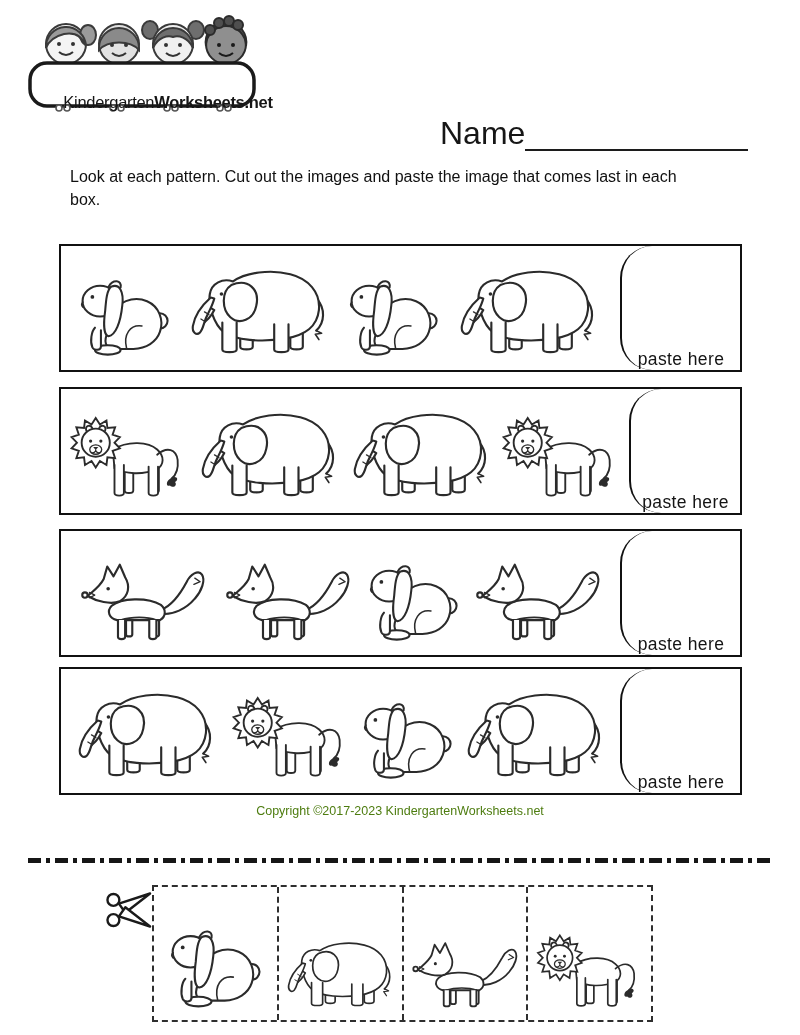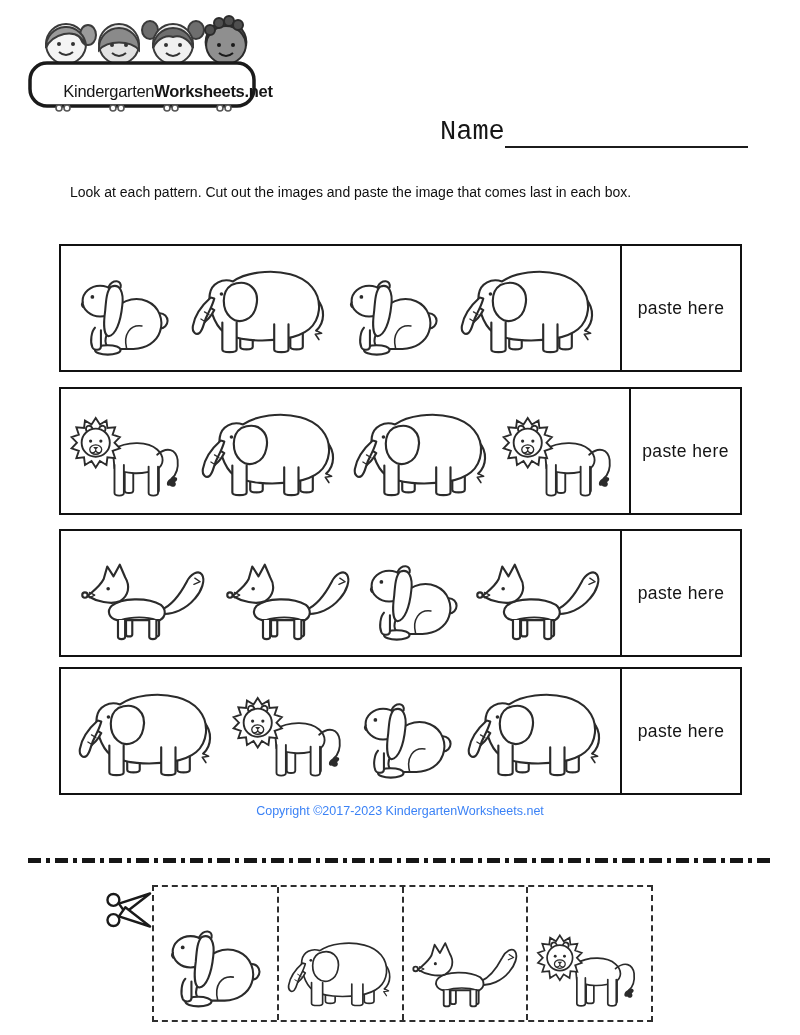--- a/index.html
+++ b/index.html
@@ -4,41 +4,41 @@
 <style>
   html,body{margin:0;padding:0;background:#fff;}
   #page{
     position:relative;width:800px;height:1035px;background:#fff;overflow:hidden;
     font-family:"Liberation Sans",sans-serif;color:#161616;
   }
   .abs{position:absolute;}
   
   .logo{left:26px;top:10px;width:234px;height:106px;}
   .logo-text{
-    left:34px;top:72px;width:216px;height:30px;display:flex;align-items:flex-start;justify-content:center;
+    left:34px;top:72px;width:216px;height:30px;display:flex;align-items:flex-end;justify-content:center;
     white-space:nowrap;letter-spacing:-0.3px;
   }
   .logo-text .brand-a{font-size:16.5px;font-weight:500;}
   .logo-text .brand-b{font-size:16.5px;font-weight:800;}
   .logo-url{left:29px;top:113px;font-size:14px;color:#8a8a8a;letter-spacing:.4px;}
   
   .title{left:276px;top:28px;font-size:33px;font-weight:400;letter-spacing:.5px;}
   .name-row{left:440px;top:116px;width:308px;display:flex;align-items:flex-end;}
-  .name-label{font-size:27px;font-weight:400;line-height:1.1;font-family:Liberation Mono, monospace;}
+  .name-label{font-size:32px;font-weight:400;line-height:1.1;}
   .name-line{flex:1;border-bottom:2.2px solid #1c1c1c;height:30px;}
-  .instructions{left:70px;top:182px;width:618px;font-size:14px;line-height:1.44;color:#101010;}
+  .instructions{left:70px;top:165px;width:618px;font-size:16px;line-height:1.44;color:#101010;}
   
   .rows-wrap{left:59px;top:244px;width:683px;height:551px;}
   .pattern-row{position:absolute;left:0;width:683px;height:128px;border:2.5px solid #111;
     box-sizing:border-box;display:flex;background:#fff;}
   .animals{flex:1;display:flex;justify-content:space-evenly;align-items:flex-end;padding:0 4px 12px 4px;}
-  .paste-cell{width:118px;border-left:2.5px solid #111;display:flex;align-items:center;justify-content:center;}
+  .paste-cell{width:118px;border-left:2.5px solid #111;display:flex;align-items:flex-end;justify-content:center;border-radius:32px;}
   .paste-cell span{font-size:17.5px;letter-spacing:.4px;color:#141414;}
   
-  .copyright{left:0;top:803px;width:800px;text-align:center;font-size:12.5px;color:#3b82f6;line-height:1.35;}
+  .copyright{left:0;top:803px;width:800px;text-align:center;font-size:12.5px;color:#4d7c0f;line-height:1.35;}
   .cut-line{left:28px;top:858px;width:744px;height:5px;
     background:repeating-linear-gradient(90deg,#161616 0 13px,transparent 13px 18px,#161616 18px 22px,transparent 22px 27px);}
   .scissors{left:105px;top:888px;}
   .cutout{left:152px;top:885px;width:501px;height:137px;border:2.5px dashed #2e2e2e;box-sizing:border-box;display:flex;background:#fff;}
   .cutout-cell{flex:1;display:flex;align-items:flex-end;justify-content:center;padding-bottom:10px;}
   .cutout-cell + .cutout-cell{border-left:2.5px dashed #2e2e2e;}
   svg.animal{display:block;}
 </style>
 </head>
 <body>

